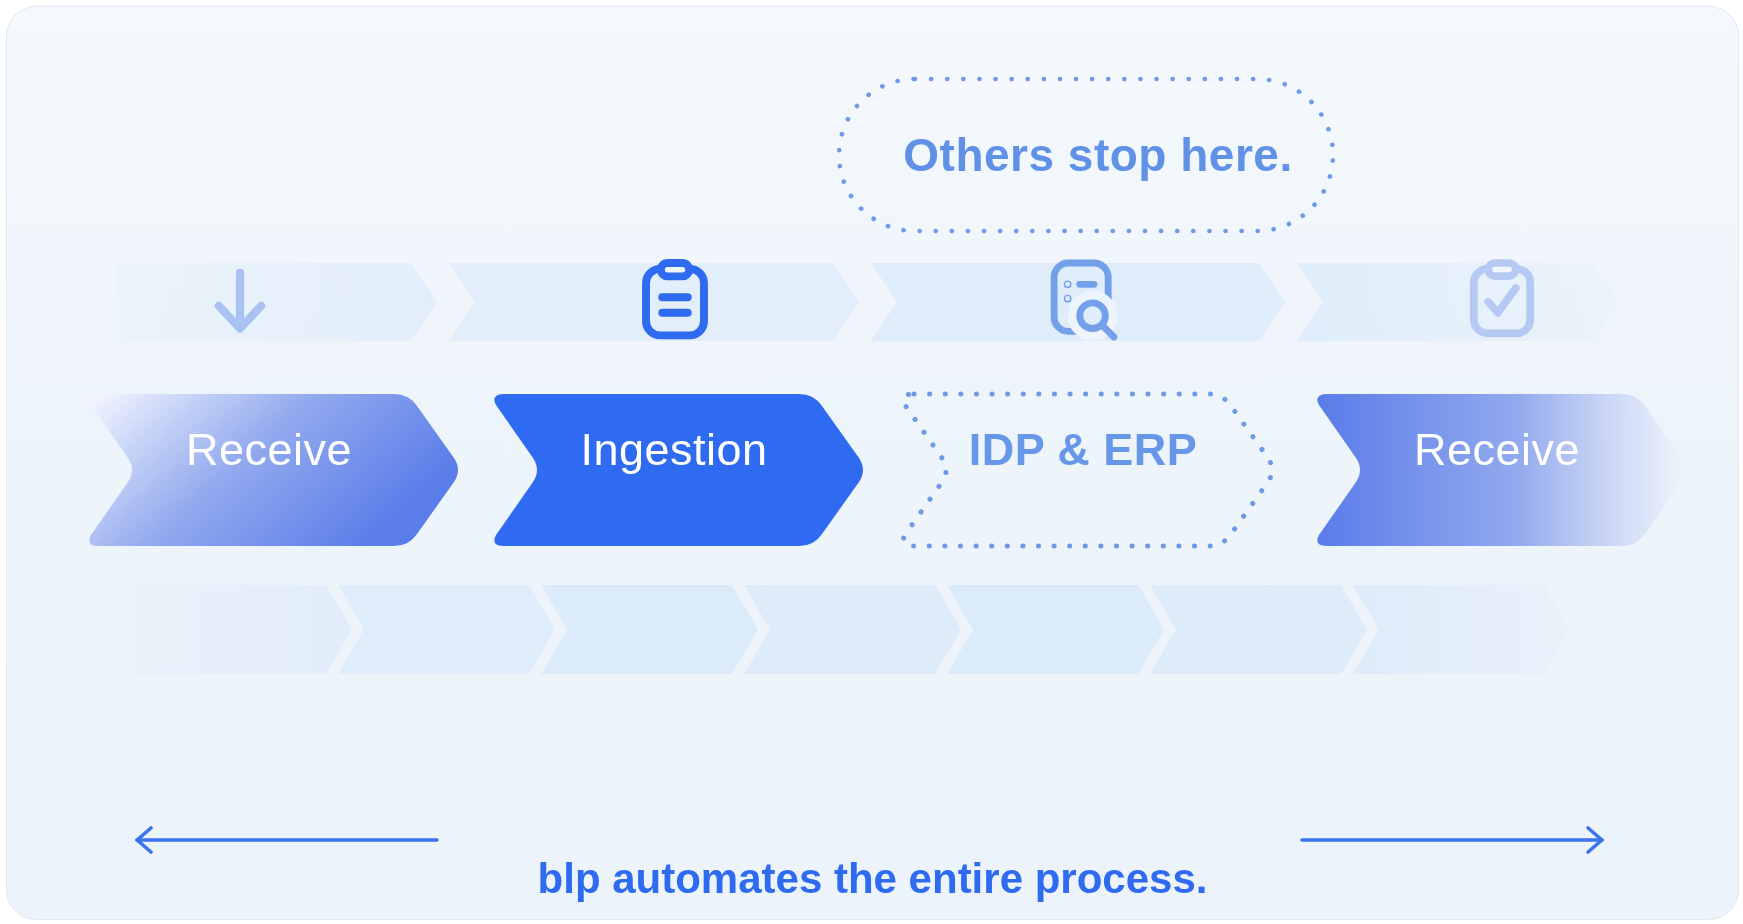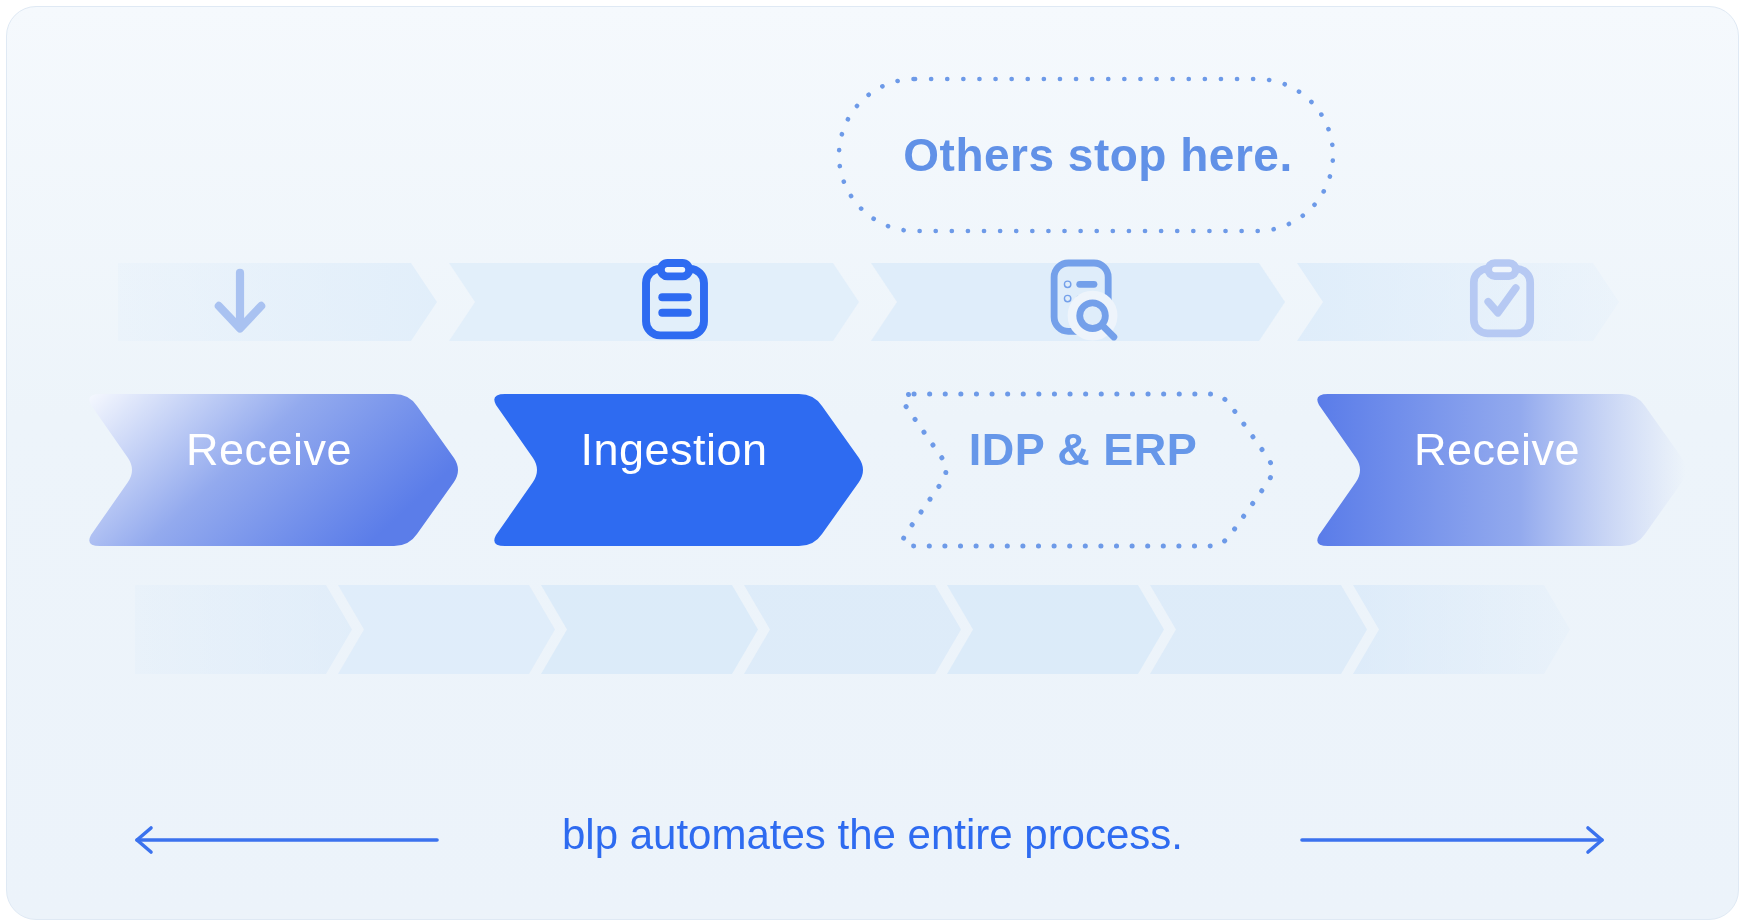--- a/index.html
+++ b/index.html
@@ -22,22 +22,22 @@
   .icon svg{display:block;overflow:visible;}
   
   .row-main{position:absolute;left:0;top:387px;width:100%;height:152px;}
   .step{position:absolute;top:0;height:112px;}
   .step svg{position:absolute;left:0;top:0;overflow:visible;}
   .step-label{position:absolute;left:0;top:0;width:100%;height:100%;display:flex;
     align-items:center;justify-content:center;font-size:45px;letter-spacing:.5px;font-weight:500;}
   .lbl-white{color:#ffffff;}
   .lbl-blue{color:#6697e9;font-weight:600;}
   
-  .caption{position:absolute;top:804px;left:50%;transform:translateX(-50%);
-    color:#2e6bf0;font-size:42px;font-weight:400;white-space:nowrap;}
+  .caption{position:absolute;top:848px;left:50%;transform:translateX(-50%);
+    color:#2e6bf0;font-size:42px;font-weight:700;white-space:nowrap;}
   .f-arrow{position:absolute;top:818px;}
 </style>
 </head>
 <body>
 
 <div class="card">
 
   <div class="pill">
     <svg width="502" height="160">
       <rect x="4" y="4" width="494" height="152" rx="76" fill="none" stroke="#6d9ae8" stroke-width="4.6" stroke-linecap="round" stroke-dasharray="0.1 16"></rect>

